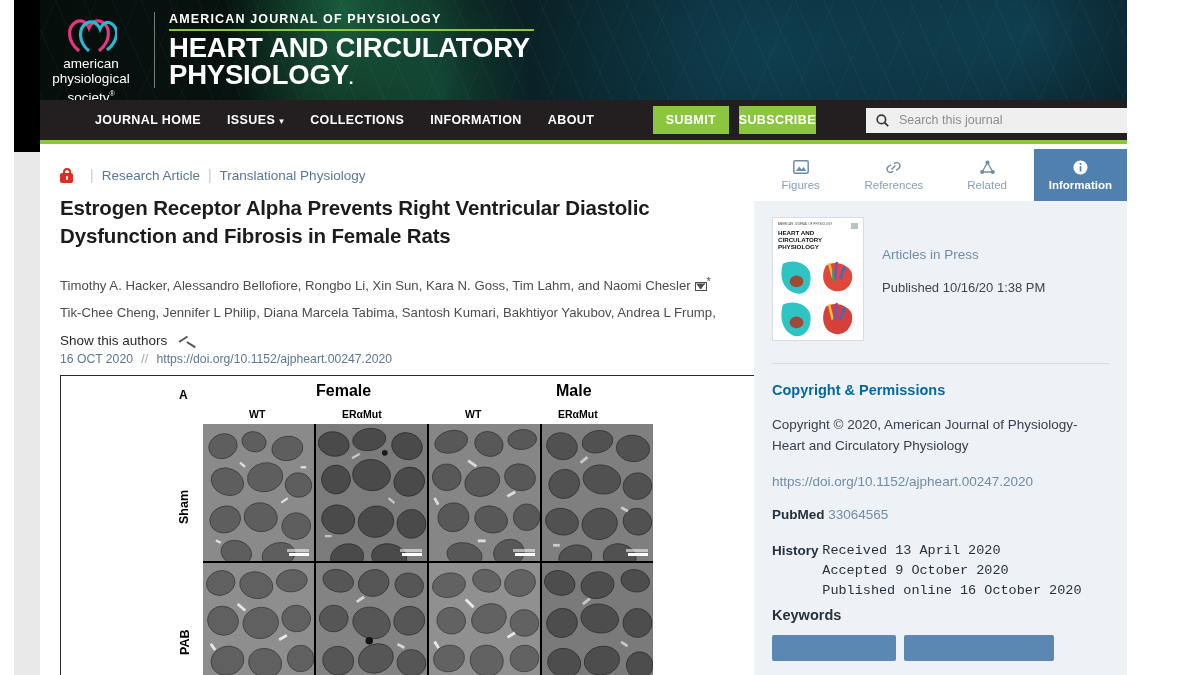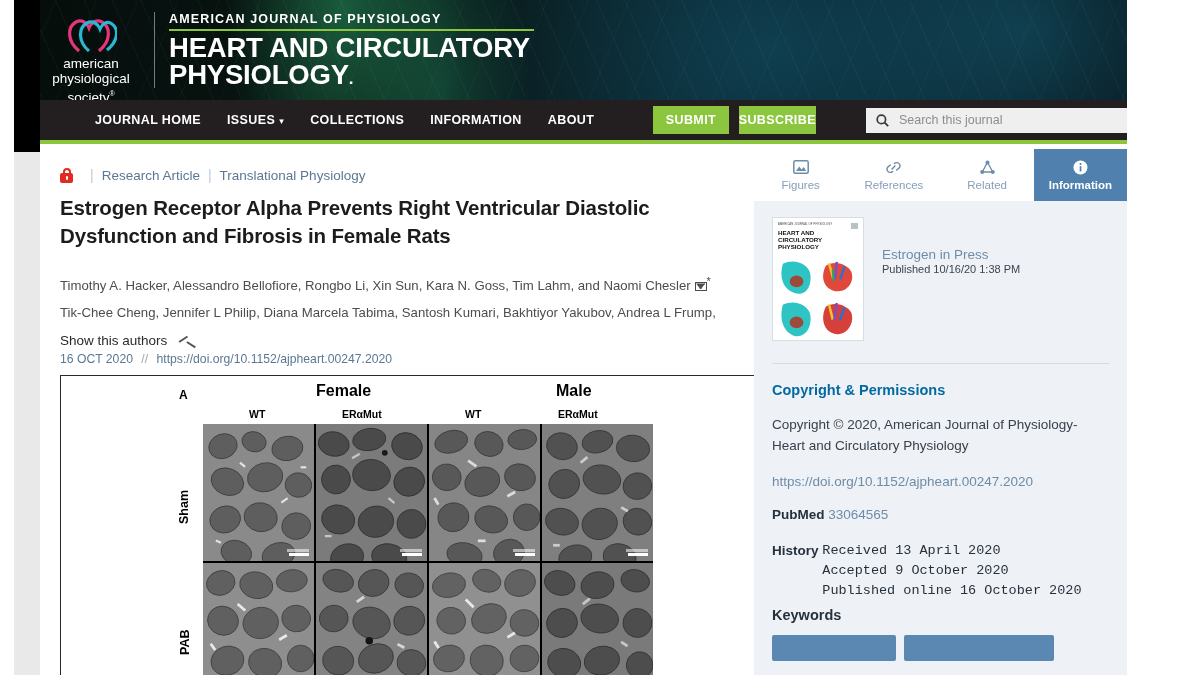--- a/index.html
+++ b/index.html
@@ -120,21 +120,21 @@
   .issue-row { display:flex; gap:18px; }
   .cover {
     width:92px; height:124px; background:#ffffff; border:1px solid #d6dde5; position:relative; overflow:hidden; flex:none;
   }
   .cover-kicker{ position:absolute; left:5px; top:5px; font-size:2.6px; color:#333; letter-spacing:.2px; white-space:nowrap;}
   .cover-title{ position:absolute; left:5px; top:11px; font-size:6.2px; line-height:7px; font-weight:bold; color:#111;}
   .cover-corner{ position:absolute; right:5px; top:5px; width:7px; height:6px; background:#9aa; opacity:.7;}
   .cover-art{ position:absolute; left:4px; top:38px; right:4px; bottom:2px;}
   .issue-meta { padding-top:30px; }
   .issue-link { color:#6e8ca8; font-size:13.5px; cursor:pointer;}
-  .issue-pub { color:#3c4550; font-size:11px; margin-top:1px;}
+  .issue-pub { color:#3c4550; font-size:13px; margin-top:18px;}
   .hr { height:1px; background:#d3dae3; margin:22px 0 18px 0;}
   .sec-h { font-size:14.5px; font-weight:bold; color:#0369a1; }
   .copy-p { font-size:13.5px; line-height:21px; color:#38414c; margin-top:16px;}
   .doi-link { display:block; font-size:13.5px; color:#6e8ca8; margin-top:18px; cursor:pointer;}
   .kv { margin-top:16px; font-size:13.5px; line-height:20px; color:#27313c;}
   .kv b { font-weight:bold;}
   .kv .lnk { color:#6e8ca8; cursor:pointer;}
   .hist-rows { display:inline-block; vertical-align:top;font-family:Liberation Mono, monospace;}
   .kw-h { font-size:14.5px; font-weight:bold; color:#27313c; margin-top:6px;}
   .kw-chips { display:flex; gap:8px; margin-top:12px; }
@@ -540,21 +540,21 @@
                 <ellipse cx="20" cy="68" rx="7" ry="6" fill="#9e4a3a"></ellipse>
                 <g>
                   <path d="M50 52 C44 64, 48 78, 60 80 C72 82, 80 68, 76 58 C72 50, 58 46, 50 52 Z" fill="#d6403a"></path>
                   <rect x="52" y="50" width="2.6" height="16" fill="#f2c12e" transform="rotate(-14 52 50)"></rect>
                   <rect x="60" y="48" width="2.6" height="18" fill="#7a4ec4" transform="rotate(8 60 48)"></rect>
                   <rect x="68" y="52" width="2.6" height="14" fill="#2f6fd0" transform="rotate(20 68 52)"></rect>
                 </g>
               </svg>
             </div>
             <div class="issue-meta">
-              <div class="issue-link">Estrogen in Press</div>
+              <div class="issue-link">Articles in Press</div>
               <div class="issue-pub">Published 10/16/20 1:38 PM</div>
             </div>
           </div>
 
           <div class="hr"></div>
 
           <div class="sec-h">Copyright &amp; Permissions</div>
           <div class="copy-p">Copyright © 2020, American Journal of Physiology-Heart and Circulatory Physiology</div>
           <div class="doi-link">https://doi.org/10.1152/ajpheart.00247.2020</div>
 

